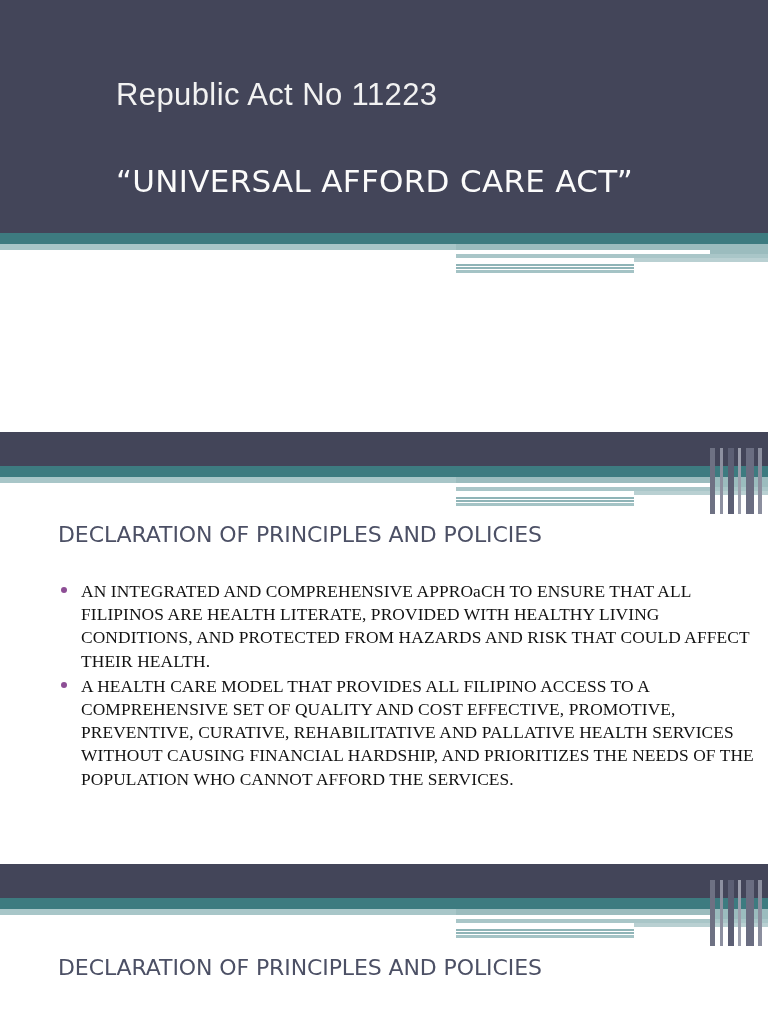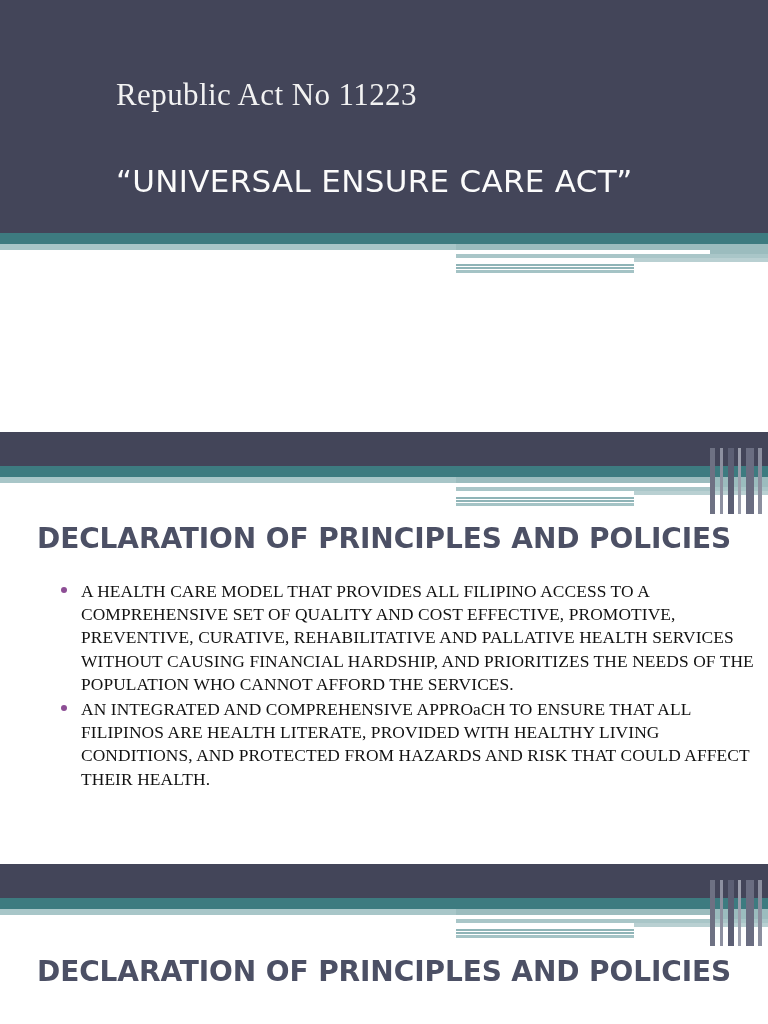--- a/index.html
+++ b/index.html
@@ -23,21 +23,21 @@
     background:#ffffff;
   }
   .title-panel {
     position:absolute; left:0; top:0; width:768px; height:233px;
     background:#434559;
   }
   .title-line1 {
     position:absolute; left:116px; top:77px;
     font-size:31px; font-weight:400; color:#f2f2f2;
     letter-spacing:0.4px; white-space:nowrap;
-    font-family:Liberation Serif, serif;
+    font-family:Liberation Sans, sans-serif;
   }
   .title-line2 {
     position:absolute; left:116px; top:163px;
     font-size:31px; font-weight:400; color:#fbfbfb;
     letter-spacing:0.3px; white-space:nowrap;
     font-family:"DejaVu Sans", sans-serif;
   }
 
   
   .band { position:absolute; left:0; width:768px; height:48px; }
@@ -83,22 +83,22 @@
   }
   .band .vstripes { position:absolute; right:0; top:-18px; width:72px; height:66px; }
   .band .vs { position:absolute; top:0; height:100%; }
 
   
   .slide2 {
     position:absolute; left:0; top:432px; width:768px; height:432px;
     background:#ffffff;
   }
   .slide-head {
-    position:absolute; left:37px; font-size:28px; color:#4c5065;
-    font-weight:700; letter-spacing:-0.1px; white-space:nowrap;
+    position:absolute; left:58px; font-size:22px; color:#4c5065;
+    font-weight:400; letter-spacing:-0.1px; white-space:nowrap;
     font-family:"DejaVu Sans", sans-serif;
   }
   .s2-head { top:90px; }
   .bullets {
     position:absolute; left:58px; top:148px; width:700px;
   }
   .bullet {
     position:relative; padding-left:23px; margin-bottom:2px;
     font-family:"Liberation Serif", serif;
     font-size:17.4px; line-height:23.2px; color:#111111;
@@ -136,21 +136,21 @@
   }
 </style>
 </head>
 <body>
 
 <div class="page">
 
   <div class="slide1">
     <div class="title-panel">
       <div class="title-line1">Republic Act No 11223</div>
-      <div class="title-line2">“UNIVERSAL ENSURE CARE ACT”</div>
+      <div class="title-line2">“UNIVERSAL AFFORD CARE ACT”</div>
     </div>
 
     <div class="band" style="top:233px;">
       <div class="teal-bar"></div>
       <div class="lt-left"></div>
       <div class="lt-right-1"></div>
       <div class="wh-1"></div>
       <div class="lt-2"></div>
       <div class="wh-2"></div>
       <div class="lt-3"></div>
@@ -183,25 +183,25 @@
         <div class="vs" style="left:50px;  width:8px;  background:#6a6d81;"></div>
         <div class="vs" style="left:62px;  width:4px;  background:#8b8e9e;"></div>
       </div>
     </div>
 
     <div class="slide-head s2-head">DECLARATION OF PRINCIPLES AND POLICIES</div>
 
     <div class="bullets">
       <div class="bullet">
         <span class="dot"></span>
-        <span>A HEALTH CARE MODEL THAT PROVIDES ALL FILIPINO ACCESS TO A COMPREHENSIVE SET OF QUALITY AND COST EFFECTIVE, PROMOTIVE, PREVENTIVE, CURATIVE, REHABILITATIVE AND PALLATIVE HEALTH SERVICES WITHOUT CAUSING FINANCIAL HARDSHIP, AND PRIORITIZES THE NEEDS OF THE POPULATION WHO CANNOT AFFORD THE SERVICES.</span>
+        <span>AN INTEGRATED AND COMPREHENSIVE APPROaCH TO ENSURE THAT ALL FILIPINOS ARE HEALTH LITERATE, PROVIDED WITH HEALTHY LIVING CONDITIONS, AND PROTECTED FROM HAZARDS AND RISK THAT COULD AFFECT THEIR HEALTH.</span>
       </div>
       <div class="bullet">
         <span class="dot"></span>
-        <span>AN INTEGRATED AND COMPREHENSIVE APPROaCH TO ENSURE THAT ALL FILIPINOS ARE HEALTH LITERATE, PROVIDED WITH HEALTHY LIVING CONDITIONS, AND PROTECTED FROM HAZARDS AND RISK THAT COULD AFFECT THEIR HEALTH.</span>
+        <span>A HEALTH CARE MODEL THAT PROVIDES ALL FILIPINO ACCESS TO A COMPREHENSIVE SET OF QUALITY AND COST EFFECTIVE, PROMOTIVE, PREVENTIVE, CURATIVE, REHABILITATIVE AND PALLATIVE HEALTH SERVICES WITHOUT CAUSING FINANCIAL HARDSHIP, AND PRIORITIZES THE NEEDS OF THE POPULATION WHO CANNOT AFFORD THE SERVICES.</span>
       </div>
     </div>
   </div>
 
   <div class="slide3">
     <div class="dark-strip" style="top:0px;"></div>
 
     <div class="band" style="top:34px;">
       <div class="teal-bar"></div>
       <div class="lt-left"></div>

